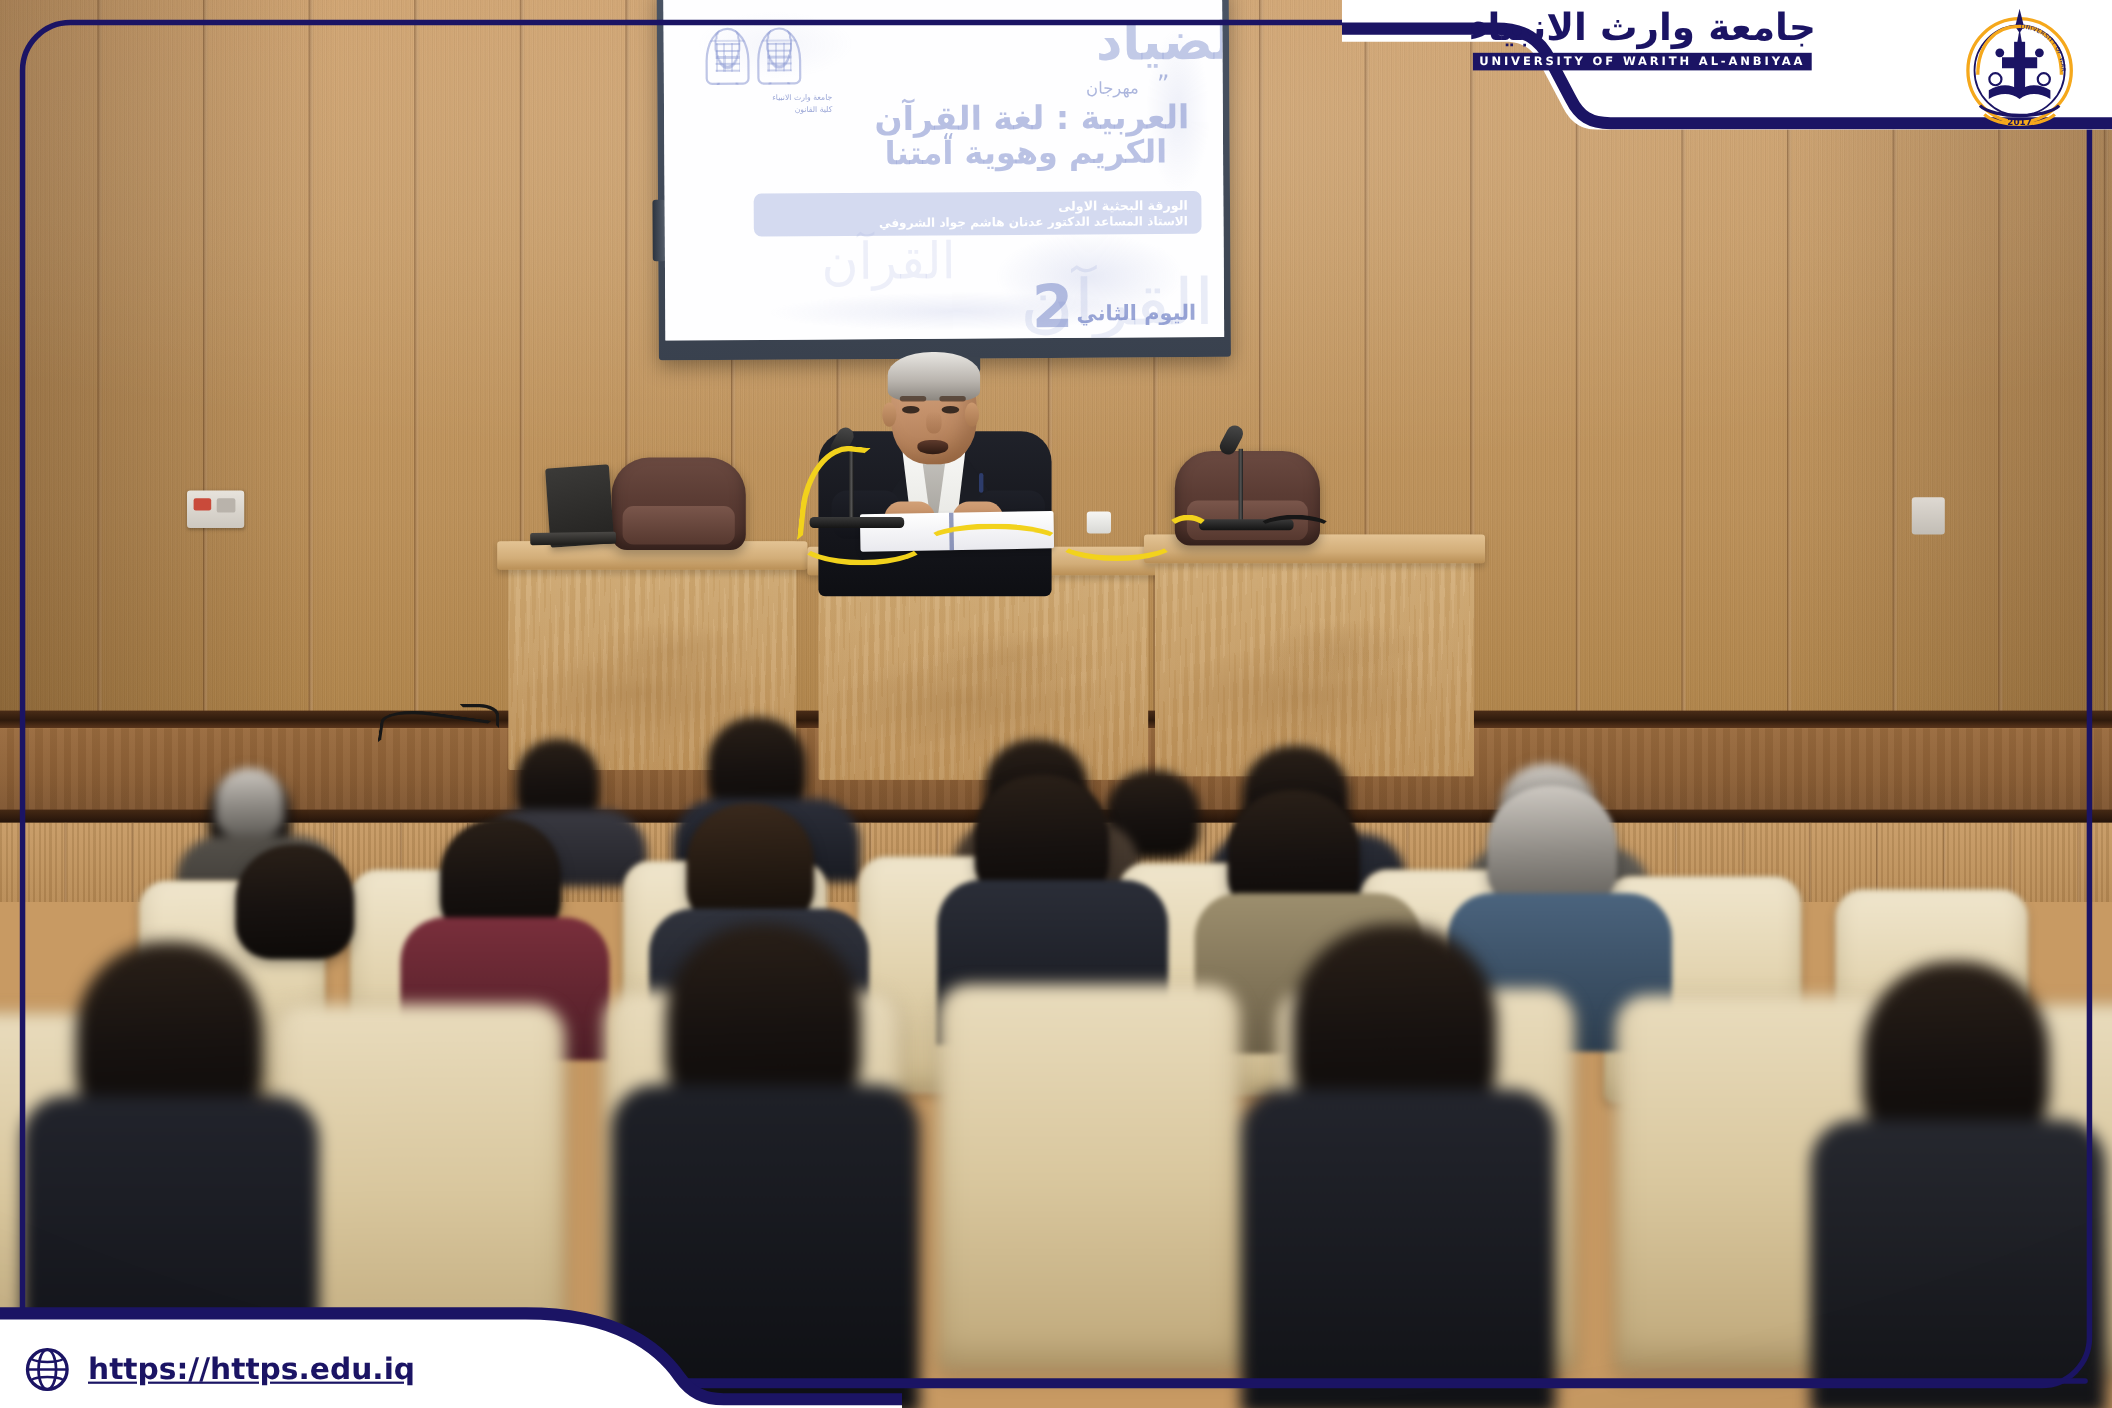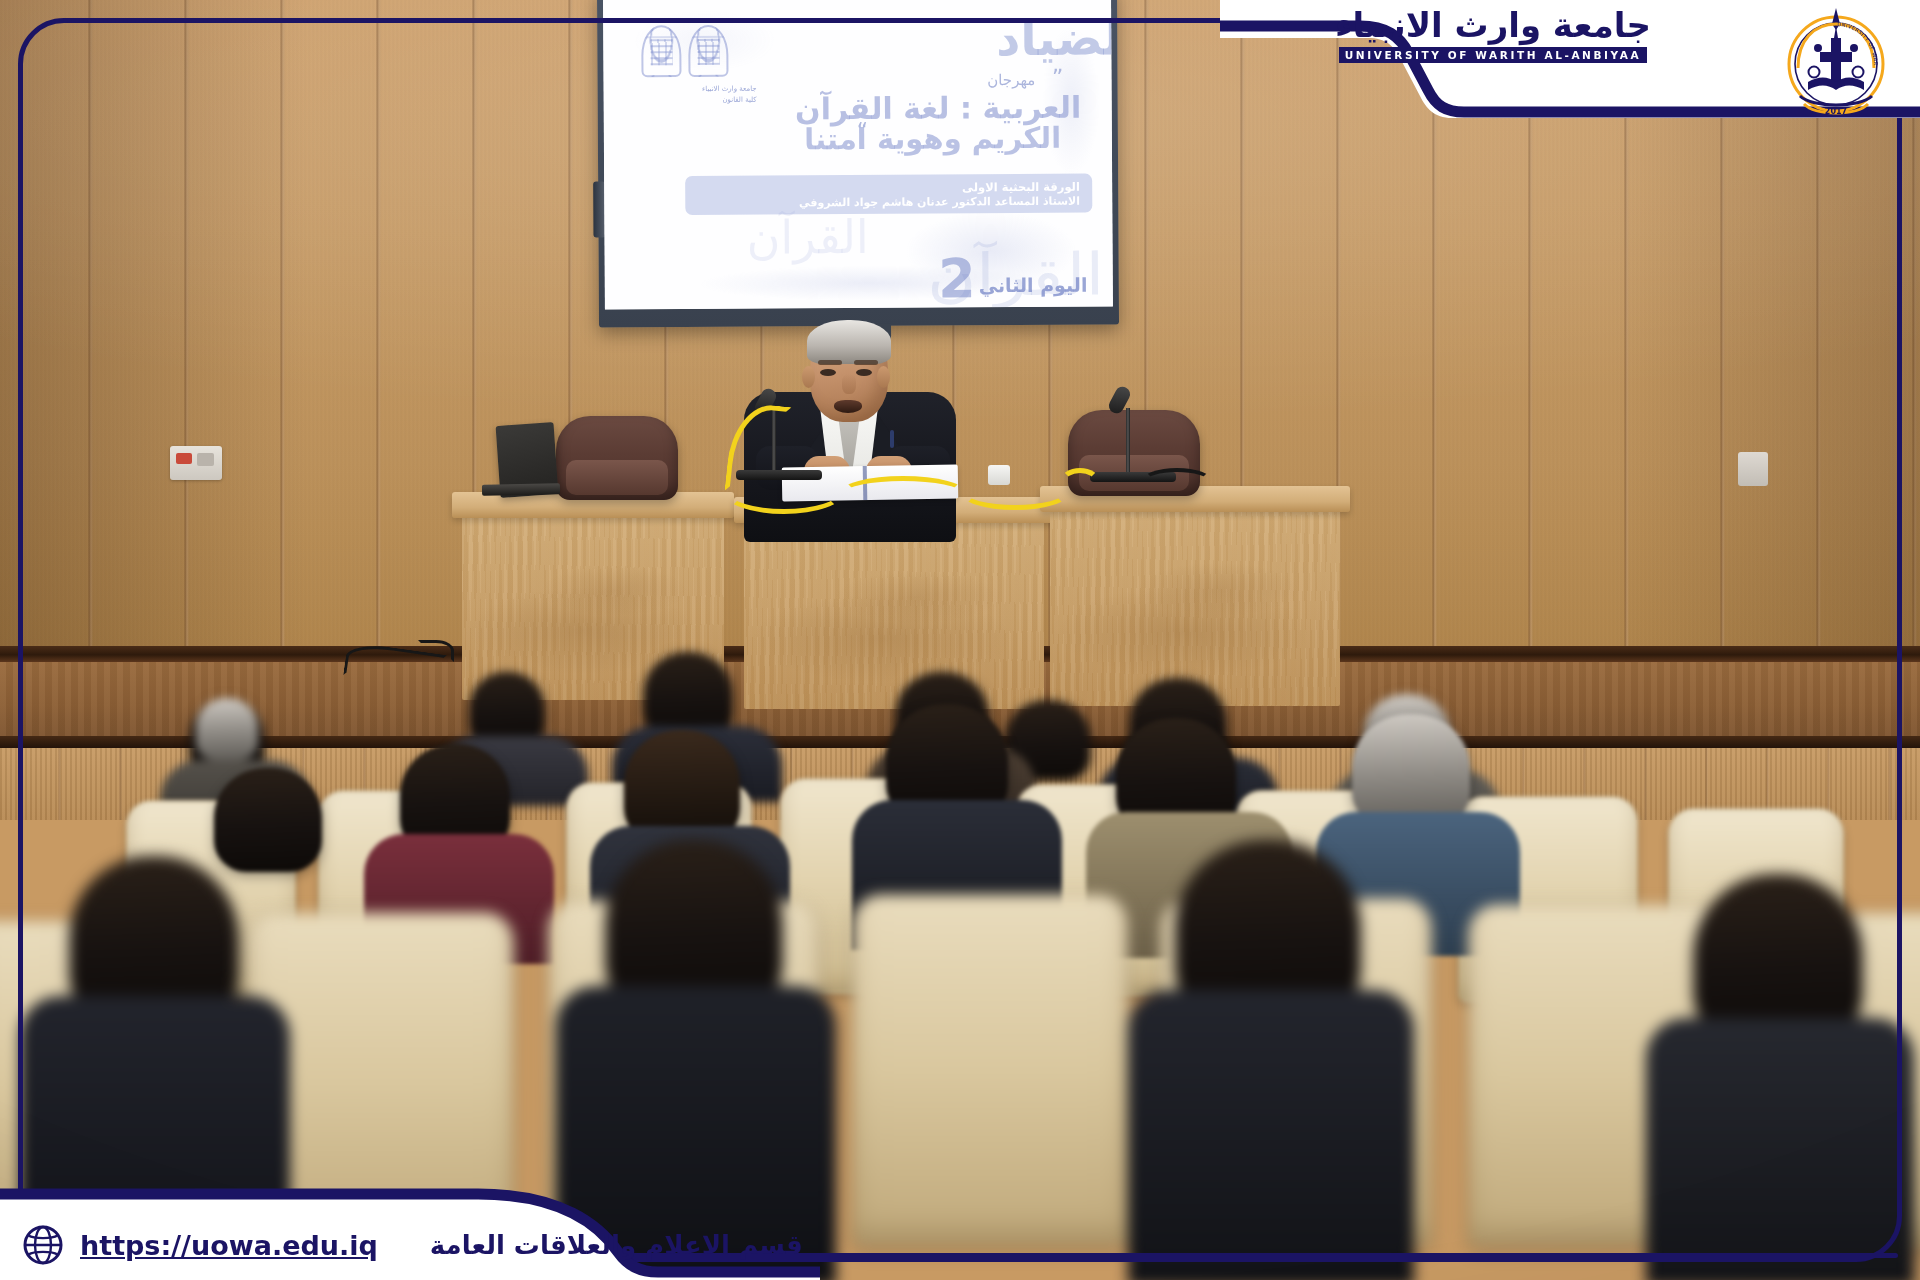--- a/index.html
+++ b/index.html
@@ -654,15 +654,14 @@
 <div class="bb-content">
   <span class="globe-icon">
     <svg viewBox="0 0 42 42" aria-hidden="true">
       <circle cx="21" cy="21" r="18" fill="none" stroke="#1b1464" stroke-width="3"></circle>
       <ellipse cx="21" cy="21" rx="8" ry="18" fill="none" stroke="#1b1464" stroke-width="2.4"></ellipse>
       <line x1="3" y1="21" x2="39" y2="21" stroke="#1b1464" stroke-width="2.4"></line>
       <path d="M6.5,11.5 C12,15 30,15 35.5,11.5" fill="none" stroke="#1b1464" stroke-width="2.2"></path>
       <path d="M6.5,30.5 C12,27 30,27 35.5,30.5" fill="none" stroke="#1b1464" stroke-width="2.2"></path>
     </svg>
   </span>
-  <a class="site-url" href="#">https://uowa.edu.iq</a>
-  <span class="dept-ar">قسم الاعلام والعلاقات العامة</span>
+  <a class="site-url" href="#">https://https.edu.iq</a>
 </div>
 
 </body></html>

